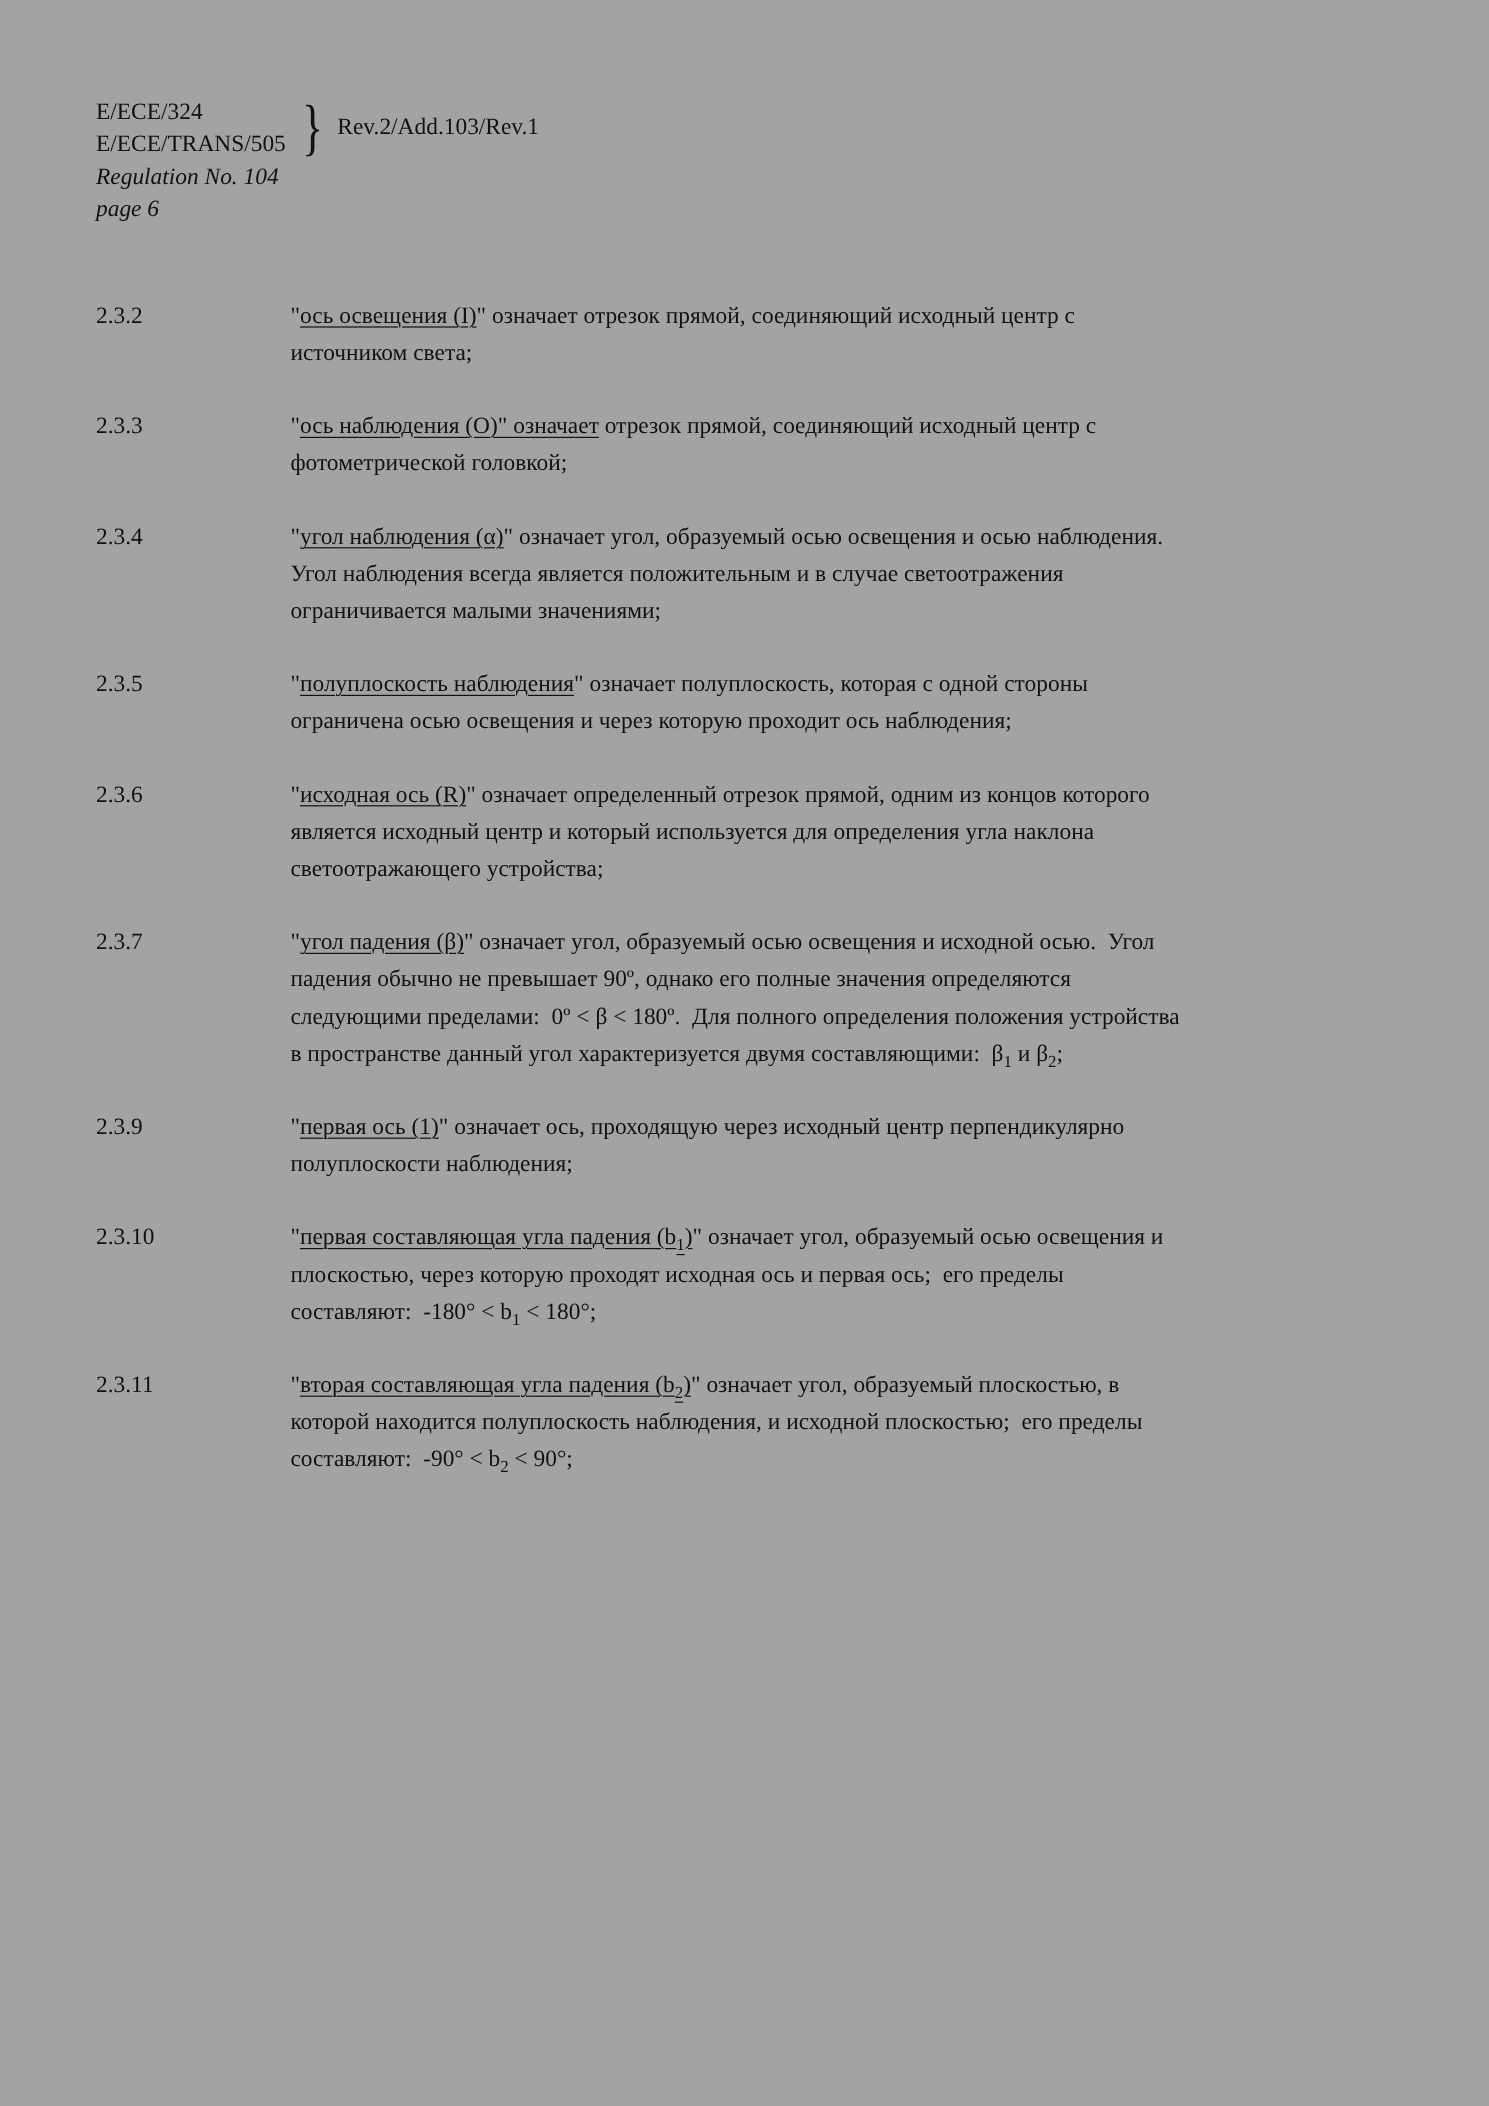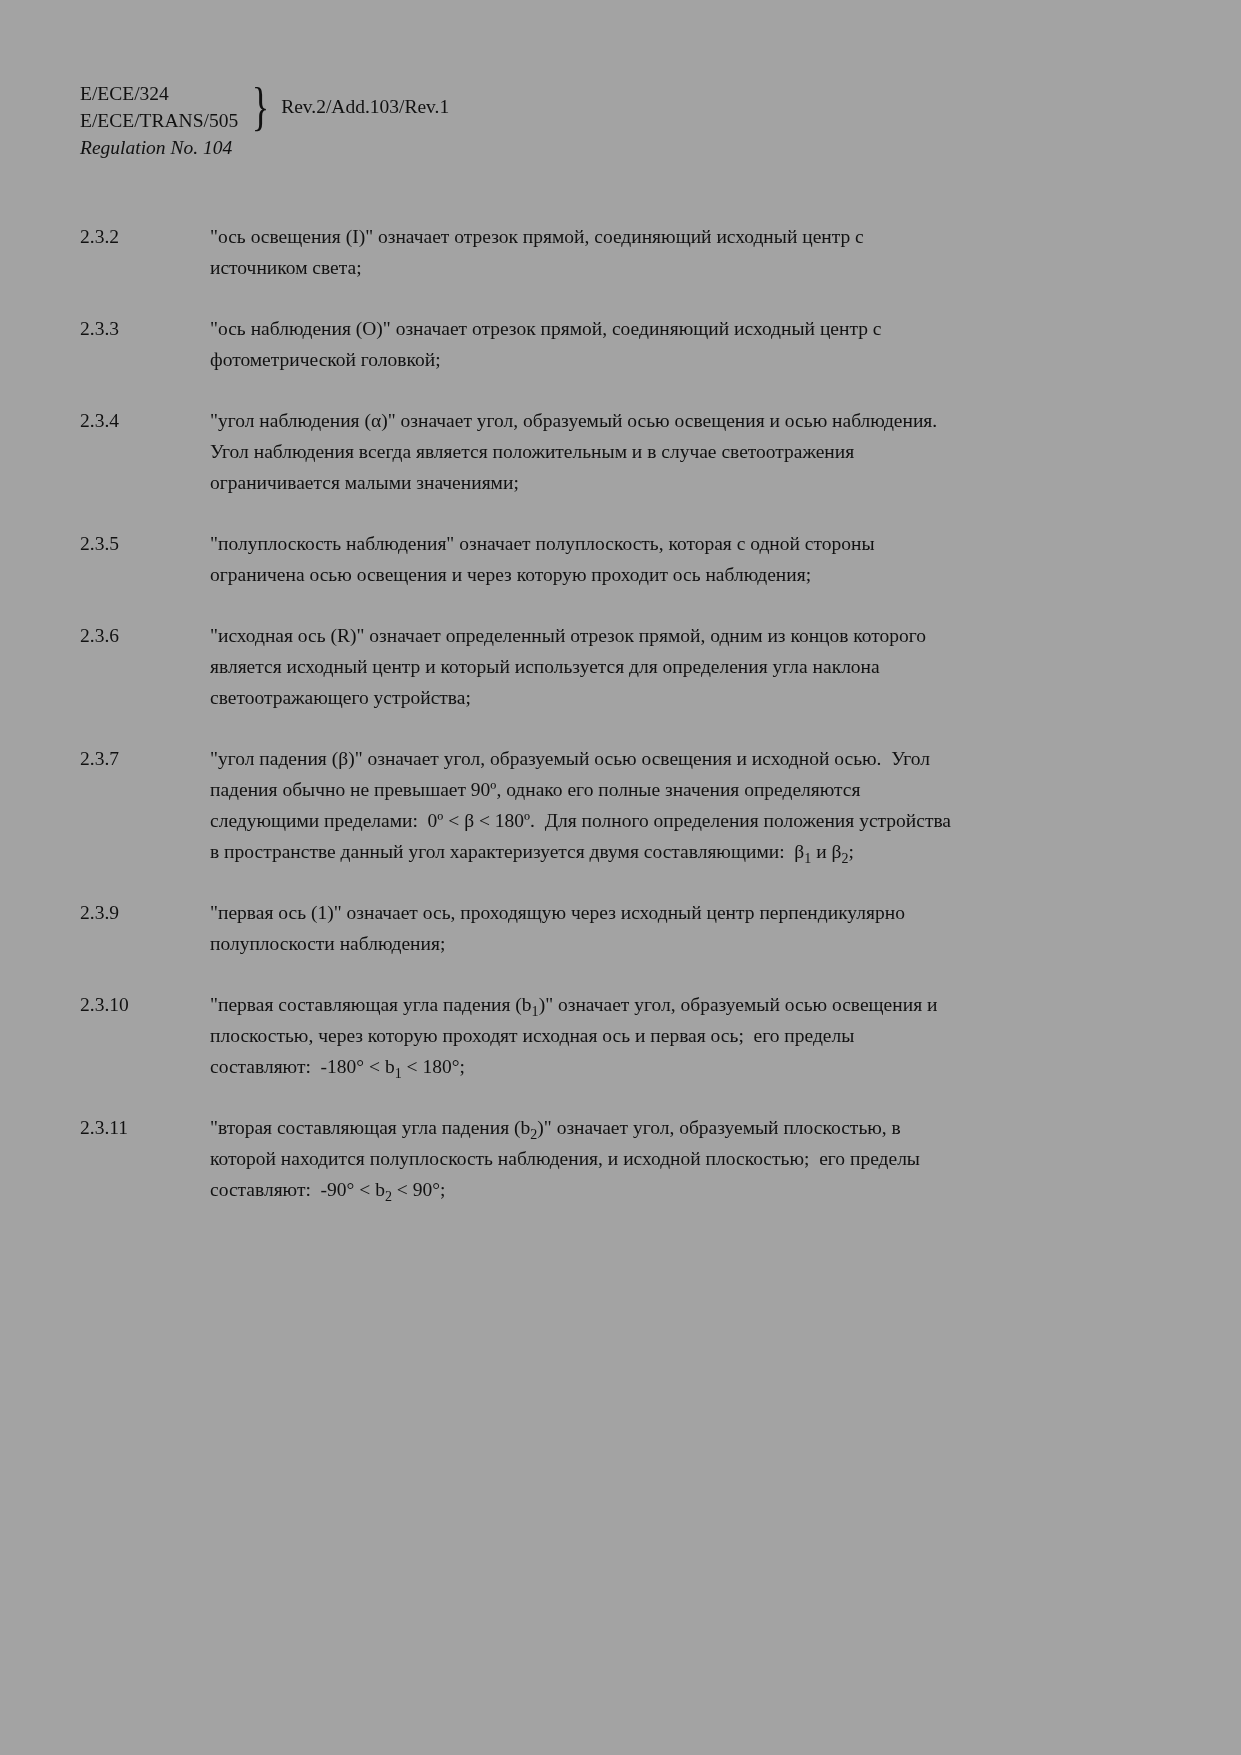--- a/index.html
+++ b/index.html
@@ -48,33 +48,35 @@
   }
   
   main {
     display: block;
     margin-top: 60px;
   }
   .para {
     display: flex;
     align-items: flex-start;
     margin-bottom: 30px;
+    gap: 32px;
   }
   .num {
     width: 130px;
     flex: 0 0 130px;
     line-height: 31px;
   }
   .body {
     width: 742px;
     max-width: 742px;
     line-height: 31px;
     white-space: pre-wrap;
   }
   .u {
+    text-decoration: underline;
     text-underline-offset: 3px;
     text-decoration-thickness: 1px;
   }
   sub {
     font-size: 0.72em;
     line-height: 0;
   }
 </style>
 </head>
 <body>
@@ -84,20 +86,21 @@
   <header>
     <div class="hdr-row">
       <div class="hdr-symbols">
         <div>E/ECE/324</div>
         <div>E/ECE/TRANS/505</div>
       </div>
       <div class="hdr-brace">}</div>
       <div class="hdr-rev">Rev.2/Add.103/Rev.1</div>
     </div>
     <div class="hdr-line">Regulation No. 104</div>
+    <div class="hdr-line">page 6</div>
   </header>
 
   <main id="paragraphs">
       <div class="para">
         <div class="num">2.3.2</div>
         <div class="body"><span>"</span><span class="u">ось освещения (I)</span><span>" означает отрезок прямой, соединяющий исходный центр с источником света;</span></div>
       </div>
       <div class="para">
         <div class="num">2.3.3</div>
         <div class="body"><span>"</span><span class="u">ось наблюдения (O)" означает</span><span> отрезок прямой, соединяющий исходный центр с фотометрической головкой;</span></div>

